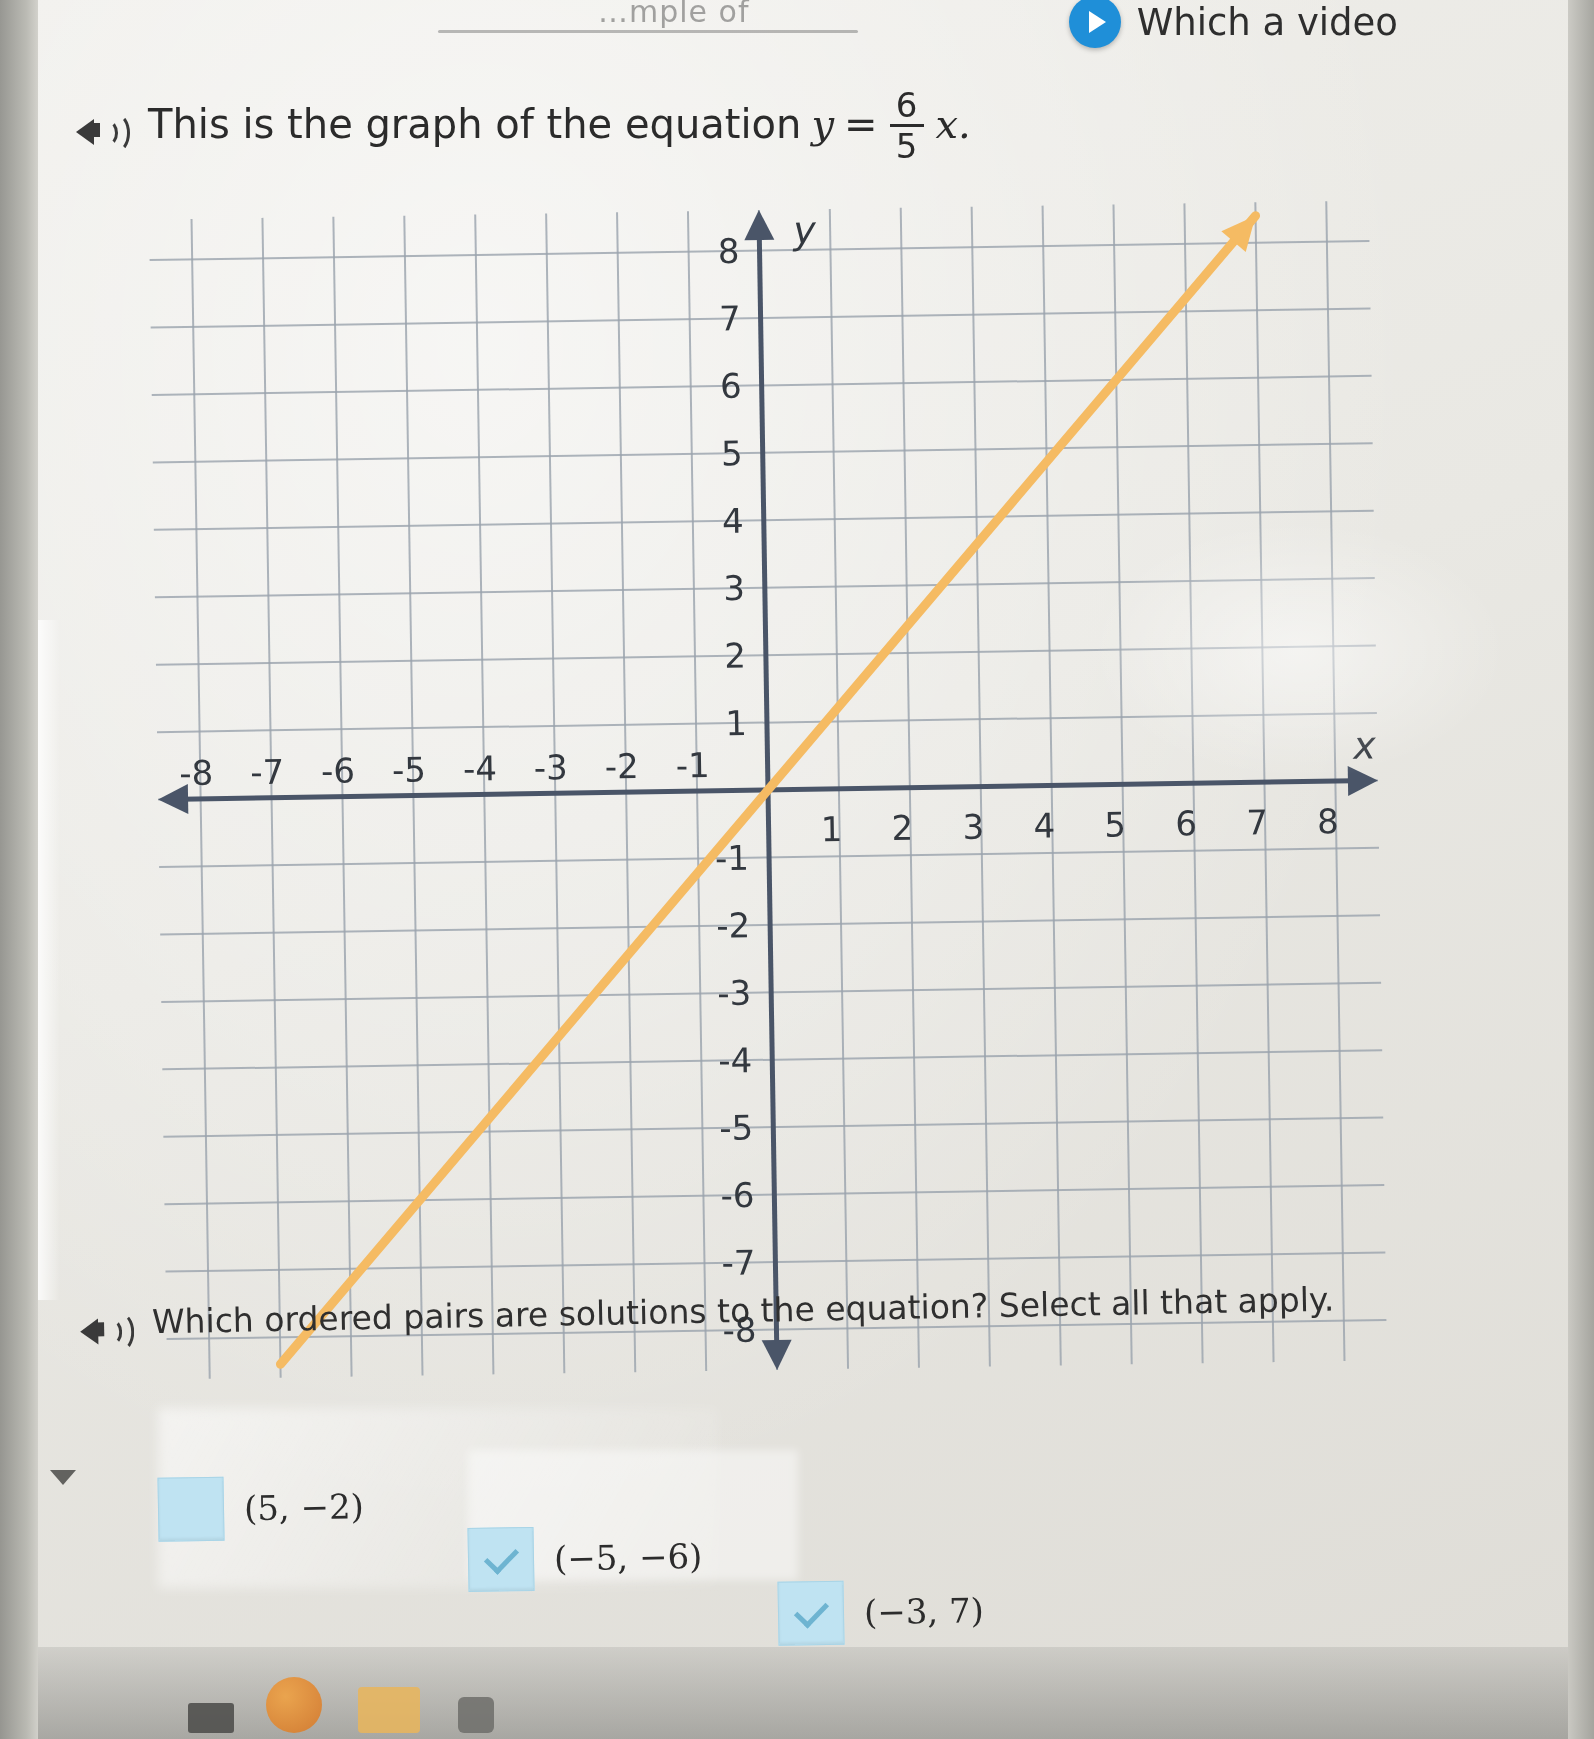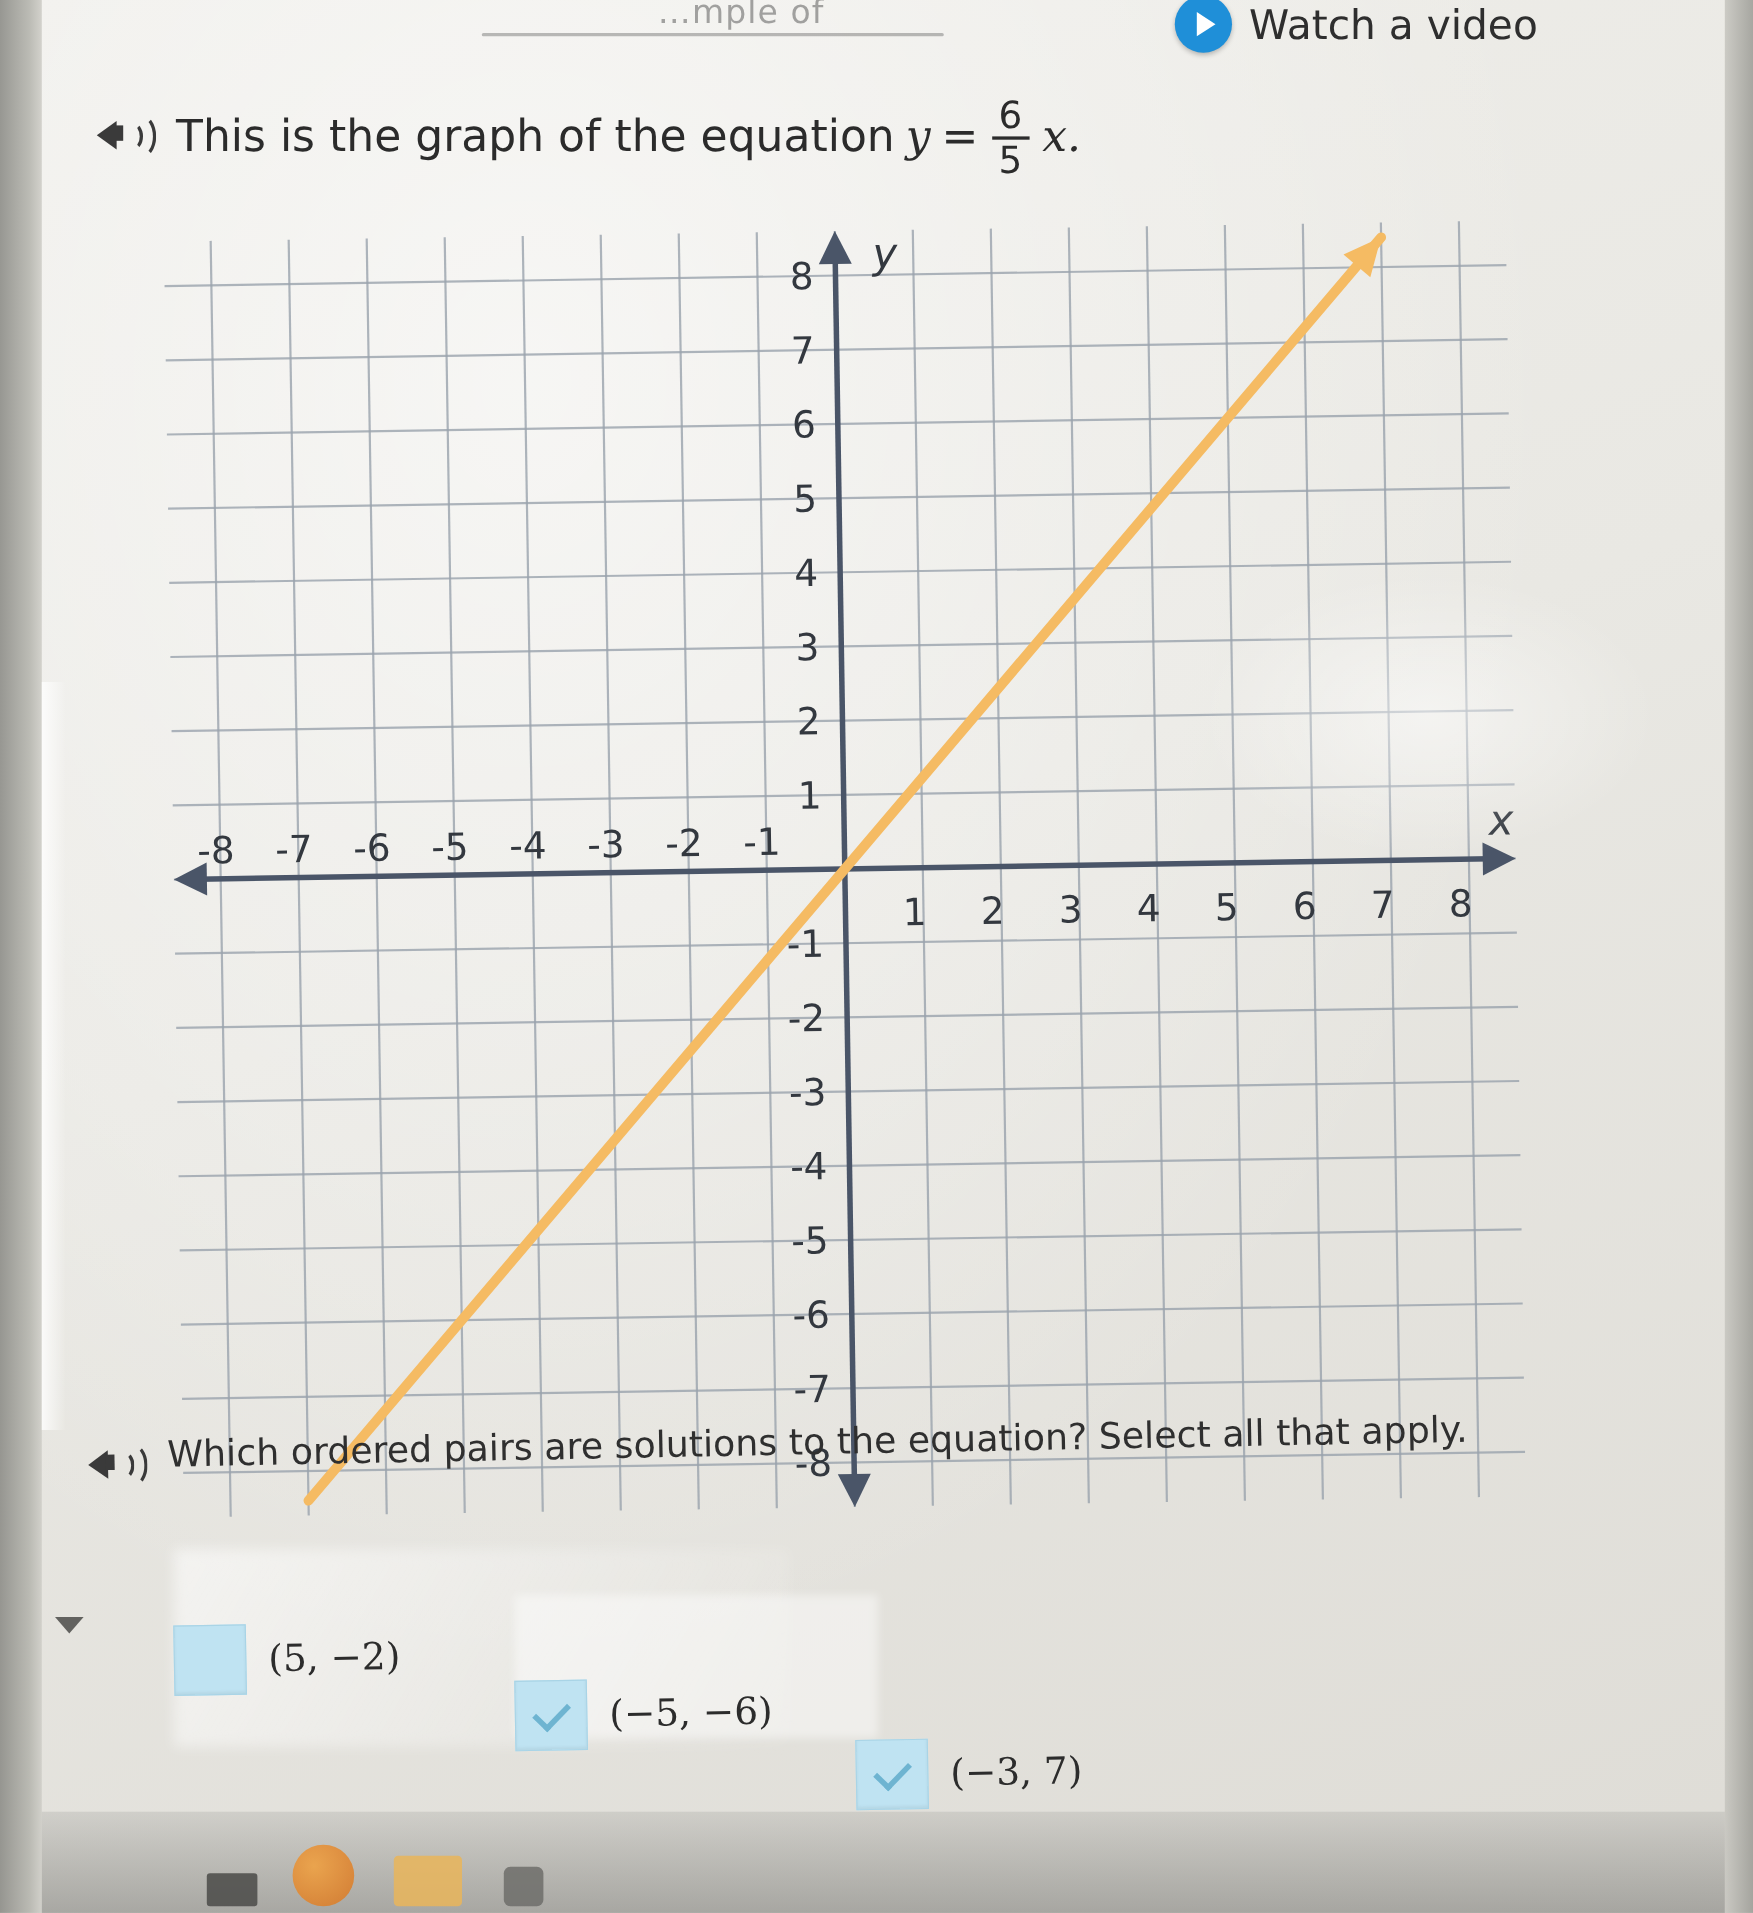--- a/index.html
+++ b/index.html
@@ -87,24 +87,24 @@
     margin-left: 5px;
   }
   .watch-label {
     font-size: 37px;
     color: #2e2e2e;
   }
 
   
   .prompt {
     position: absolute;
-    left: 48px;
+    left: 36px;
     top: 86px;
     display: flex;
-    align-items: flex-start;
+    align-items: center;
     gap: 22px;
   }
   .speaker {
     position: relative;
     width: 52px; height: 46px;
     flex: none;
     margin-top: 12px;
   }
   .speaker .cone {
     position: absolute;
@@ -290,21 +290,21 @@
 
   <div class="content">
 
     <div class="topbar">
       <div class="topbar-ghost">…mple   of</div>
       <div class="topbar-rule"></div>
       <div class="watch-video">
         <div class="play-badge">
             <div class="tri"></div>
           </div>
-        <div class="watch-label">Watch a video</div>
+        <div class="watch-label">Which a video</div>
       </div>
     </div>
 
     <div class="prompt">
       <div class="speaker">
         <div class="cone"></div>
           <div class="body"></div>
         <div class="wave w1"></div>
           <div class="wave w2"></div>
       </div>

